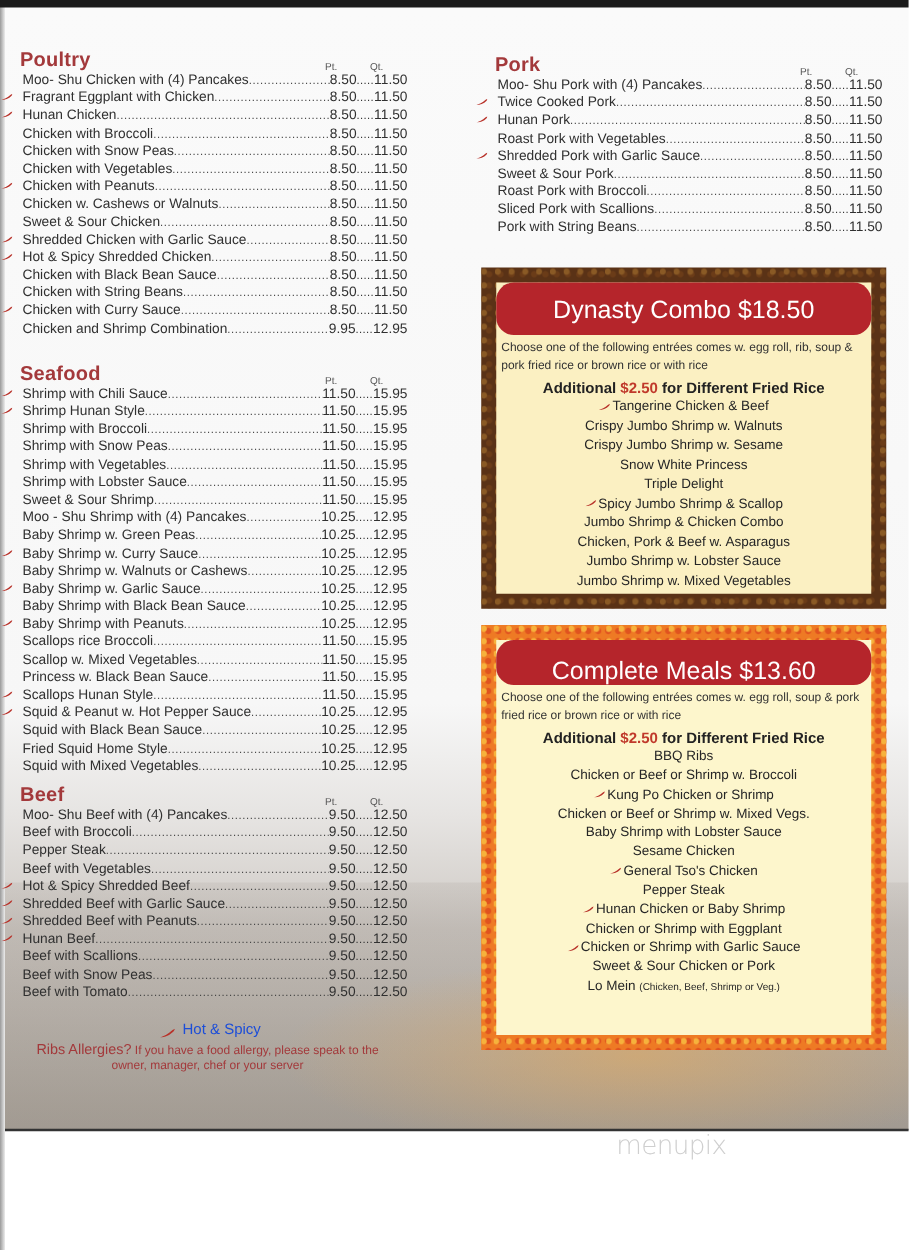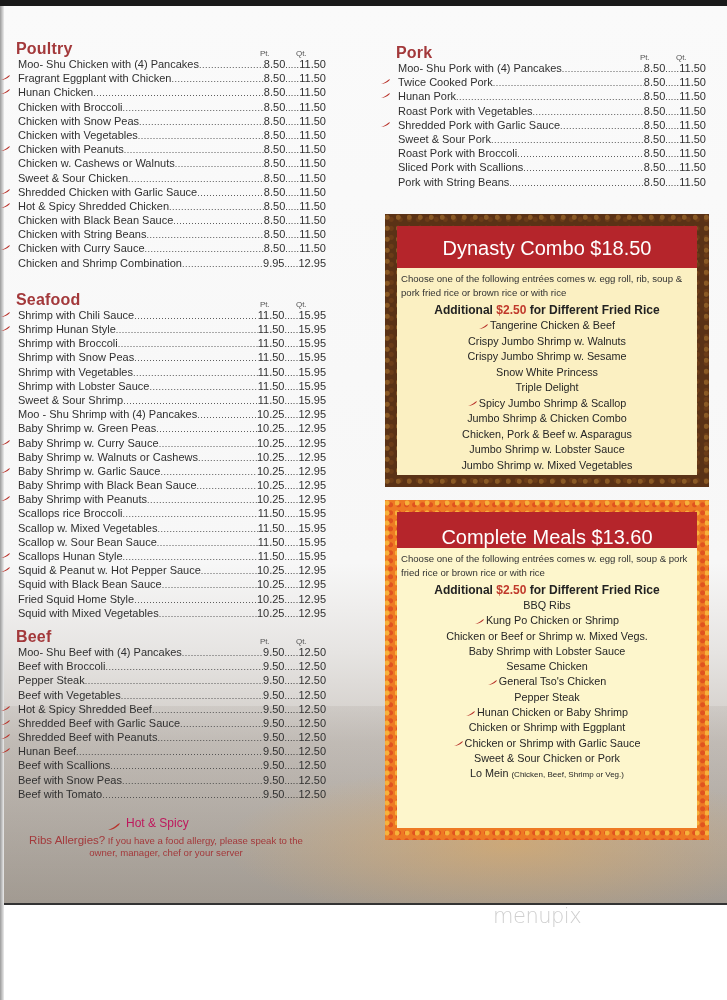--- a/index.html
+++ b/index.html
@@ -47,32 +47,32 @@
       radial-gradient(circle at 20% 30%, #8a5a25 0 2px, transparent 3px) 0 0/11px 11px,
       radial-gradient(circle at 70% 60%, #6b3c18 0 2px, transparent 3px) 0 0/9px 9px,
       #5a3216; }
   .combo.complete { top: 500px; height: 340px;
     background:
       radial-gradient(circle at 20% 30%, #f6b23c 0 2px, transparent 3px) 0 0/10px 10px,
       radial-gradient(circle at 70% 60%, #e0531f 0 2px, transparent 3px) 0 0/8px 8px,
       #ee7a24; }
   .combo-inner { position: absolute; left: 12px; right: 12px; top: 12px; bottom: 12px; background: #fbf0c2; }
   .combo.complete .combo-inner { background: #fdf6cc; }
-  .combo-header { background: #b5252b; color: #fff; text-align: center; font-size: 20px; height: 42px; line-height: 44px; }
+  .combo-header { background: #b5252b; color: #fff; text-align: center; font-size: 20px; height: 42px; line-height: 44px; border-radius: 14px; }
   .combo.complete .combo-header { height: 36px; line-height: 50px; }
   .combo-desc { font-size: 9.6px; color: #333; line-height: 14px; margin-top: 4px; padding: 0 4px; }
   .combo-add { text-align: center; font-size: 12px; font-weight: bold; color: #222; margin: 3px 0 1px; }
   .combo-add .money { color: #c0392b; }
   .combo-list { text-align: center; }
   .combo-item { position: relative; font-size: 10.8px; color: #262626; height: 15.5px; line-height: 15.5px; }
   .combo.complete .combo-item { height: 15.3px; line-height: 15.3px; }
   .combo-item .spicy-inline { display: inline-block; width: 9px; height: 5px; margin-right: 2px; vertical-align: middle; }
   .combo-item .small { font-size: 8px; }
 
-  .legend { position: absolute; left: 108px; top: 816px; font-size: 12px; color: #be185d; display: flex; align-items: flex-end; }
+  .legend { position: absolute; left: 128px; top: 816px; font-size: 12px; color: #1d4ed8; display: flex; align-items: flex-end; }
   .allergy { position: absolute; left: 26px; top: 834px; width: 280px; text-align: center; font-size: 9.6px; color: #a3393b; line-height: 12px; }
   .allergy .label { font-size: 11.5px; }
 
   .watermark { position: absolute; left: 493px; top: 904px; font-size: 21px; color: #cfcfcf; font-family: "DejaVu Sans", sans-serif; font-weight: 200; letter-spacing: -0.5px; }
 </style>
 </head>
 <body>
 
 <div class="leftbar"></div>
 <div class="page">
@@ -360,21 +360,21 @@
       <div class="item">
 
       <span class="name">Scallop w. Mixed Vegetables</span>
       <span class="dots"></span>
       <span class="price">11.50</span>
       <span class="sep">.....</span>
       <span class="price">15.95</span>
     </div>
       <div class="item">
 
-      <span class="name">Scallop w. Sour Bean Sauce</span>
+      <span class="name">Princess w. Black Bean Sauce</span>
       <span class="dots"></span>
       <span class="price">11.50</span>
       <span class="sep">.....</span>
       <span class="price">15.95</span>
     </div>
       <div class="item">
       <svg class="spicy" viewBox="0 0 9 5">
           <path d="M0 5 C2 4.5 5 3 7.5 0.8 L9 0 L8.3 1.5 C6 3.8 3 5 0 5Z" fill="#b8322a"></path>
         </svg>
       <span class="name">Scallops Hunan Style</span>
@@ -643,20 +643,21 @@
   <div class="combo-inner">
     <div class="combo-header">Complete Meals $13.60</div>
     <div class="combo-desc">Choose one of the following entrées comes w. egg roll, soup &amp; pork fried rice or brown rice or with rice</div>
     <div class="combo-add">
       <span>Additional</span>
       <span class="money">$2.50</span>
       <span>for Different Fried Rice</span>
     </div>
     <div class="combo-list">
         <div class="combo-item"><span>BBQ Ribs</span></div>
+        <div class="combo-item"><span>Chicken or Beef or Shrimp w. Broccoli</span></div>
         <div class="combo-item"><svg class="spicy-inline" viewBox="0 0 9 5">
             <path d="M0 5 C2 4.5 5 3 7.5 0.8 L9 0 L8.3 1.5 C6 3.8 3 5 0 5Z" fill="#b8322a"></path>
           </svg><span>Kung Po Chicken or Shrimp</span></div>
         <div class="combo-item"><span>Chicken or Beef or Shrimp w. Mixed Vegs.</span></div>
         <div class="combo-item"><span>Baby Shrimp with Lobster Sauce</span></div>
         <div class="combo-item"><span>Sesame Chicken</span></div>
         <div class="combo-item"><svg class="spicy-inline" viewBox="0 0 9 5">
             <path d="M0 5 C2 4.5 5 3 7.5 0.8 L9 0 L8.3 1.5 C6 3.8 3 5 0 5Z" fill="#b8322a"></path>
           </svg><span>General Tso's Chicken</span></div>
         <div class="combo-item"><span>Pepper Steak</span></div>

